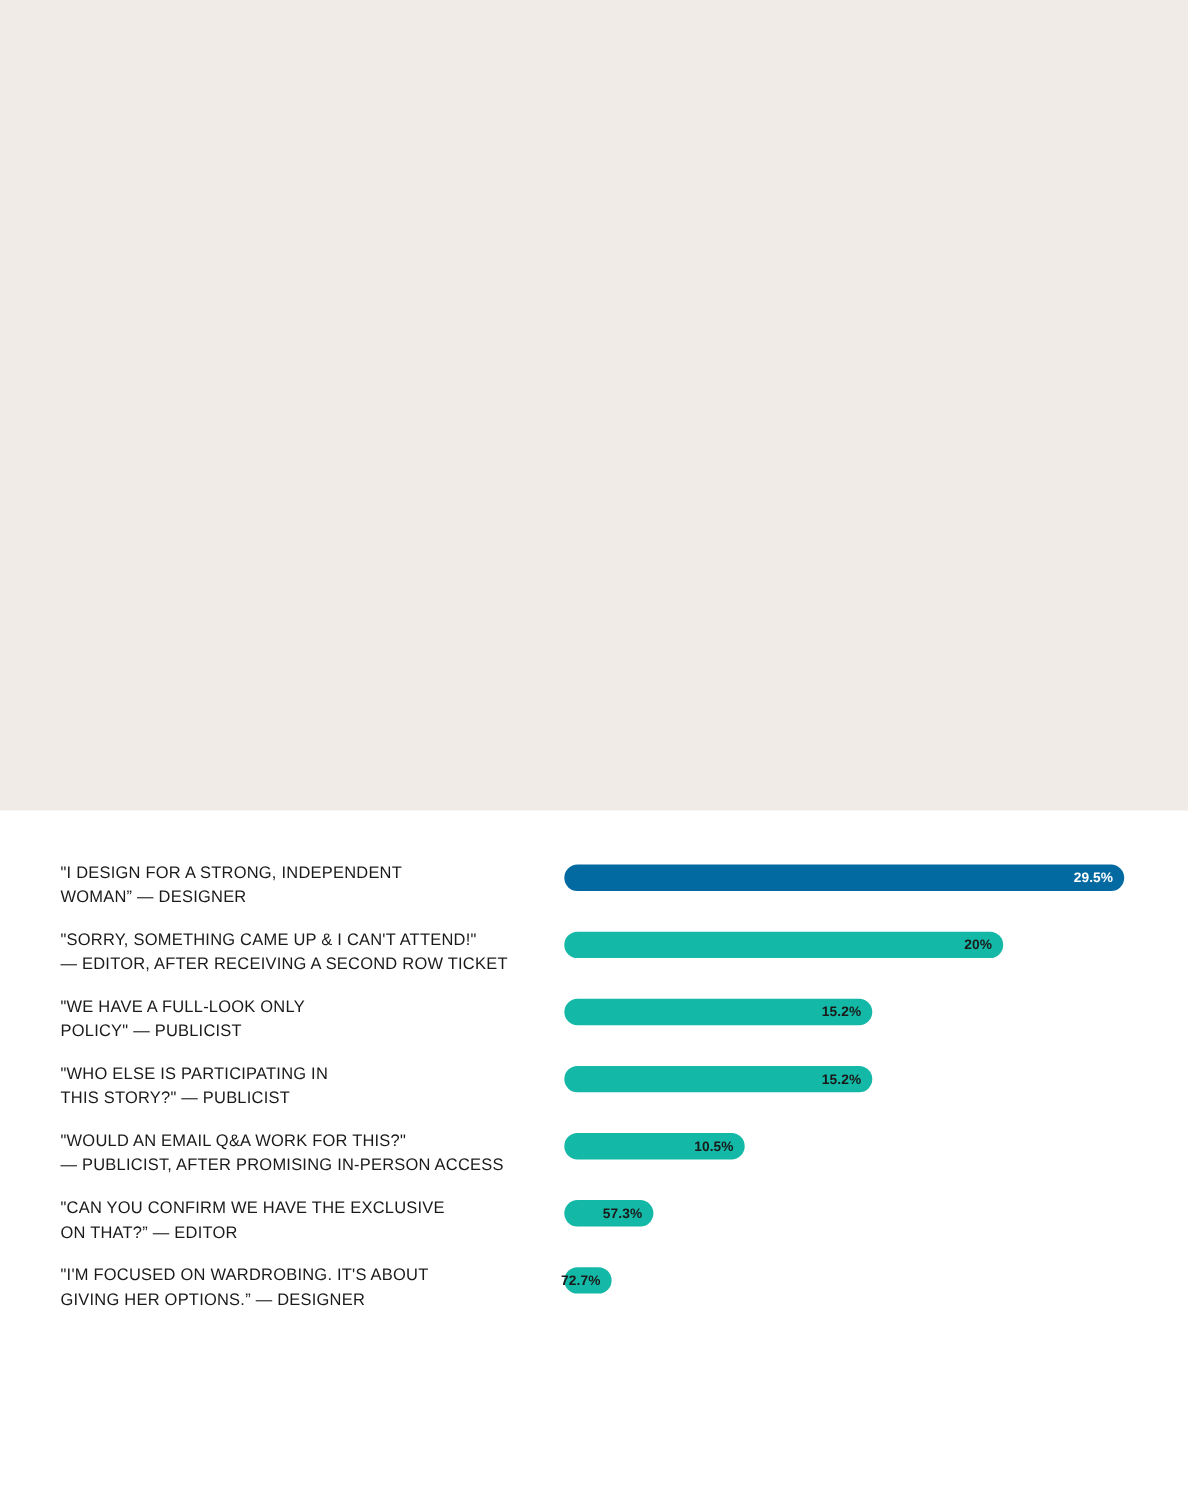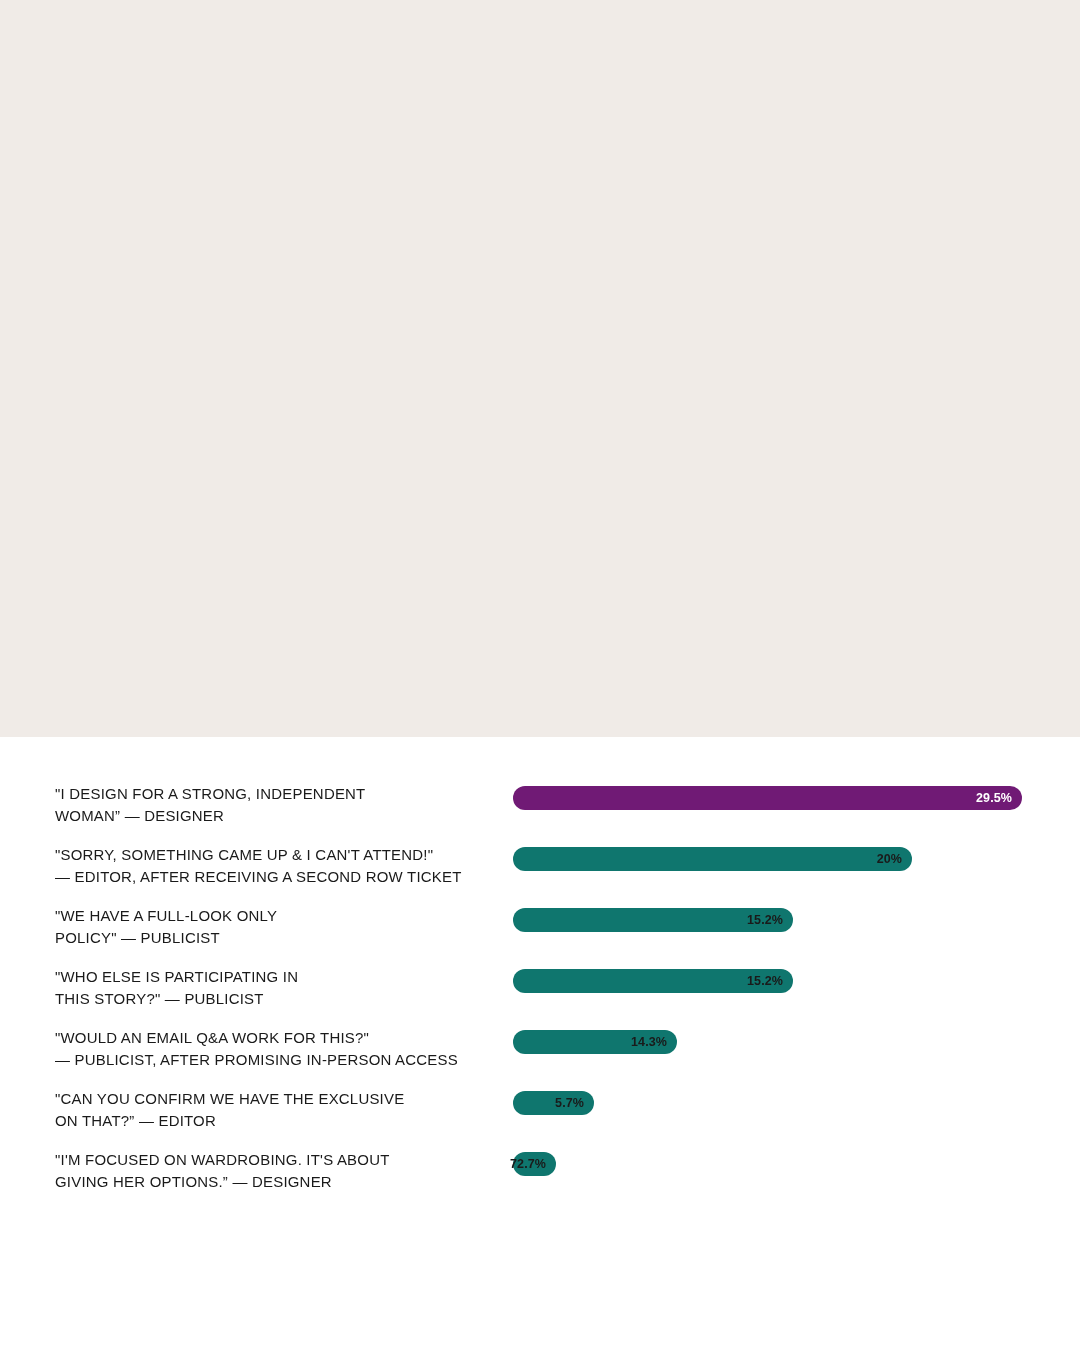--- a/index.html
+++ b/index.html
@@ -78,26 +78,26 @@
     position: absolute;
     left: 513px;
     top: 11px;
     height: 24px;
   }
 
   .bar {
     position: relative;
     height: 24px;
     border-radius: 12px;
-    background: #0f766e;
+    background: #14b8a6;
     box-sizing: border-box;
   }
 
   .bar.is-top {
-    background: #701a75;
+    background: #0369a1;
   }
 
   .bar-value {
     position: absolute;
     right: 10px;
     top: 50%;
     transform: translateY(-50%);
     font-family: "Liberation Sans", sans-serif;
     font-size: 12.5px;
     font-weight: 700;
@@ -158,31 +158,31 @@
             <span class="bar-value">15.2%</span>
           </div>
         </div>
       </div>
 
       <div class="chart-row" style="top:282px">
         <div class="row-label">"WOULD AN EMAIL Q&amp;A WORK FOR THIS?"
 — PUBLICIST, AFTER PROMISING IN-PERSON ACCESS</div>
         <div class="bar-wrap" style="width:164px">
           <div class="bar">
-            <span class="bar-value">14.3%</span>
+            <span class="bar-value">10.5%</span>
           </div>
         </div>
       </div>
 
       <div class="chart-row" style="top:343px">
         <div class="row-label">"CAN YOU CONFIRM WE HAVE THE EXCLUSIVE
 ON THAT?” — EDITOR</div>
         <div class="bar-wrap" style="width:81px">
           <div class="bar">
-            <span class="bar-value">5.7%</span>
+            <span class="bar-value">57.3%</span>
           </div>
         </div>
       </div>
 
       <div class="chart-row" style="top:404px">
         <div class="row-label">"I'M FOCUSED ON WARDROBING. IT'S ABOUT
 GIVING HER OPTIONS.” — DESIGNER</div>
         <div class="bar-wrap" style="width:43px">
           <div class="bar">
             <span class="bar-value">72.7%</span>

